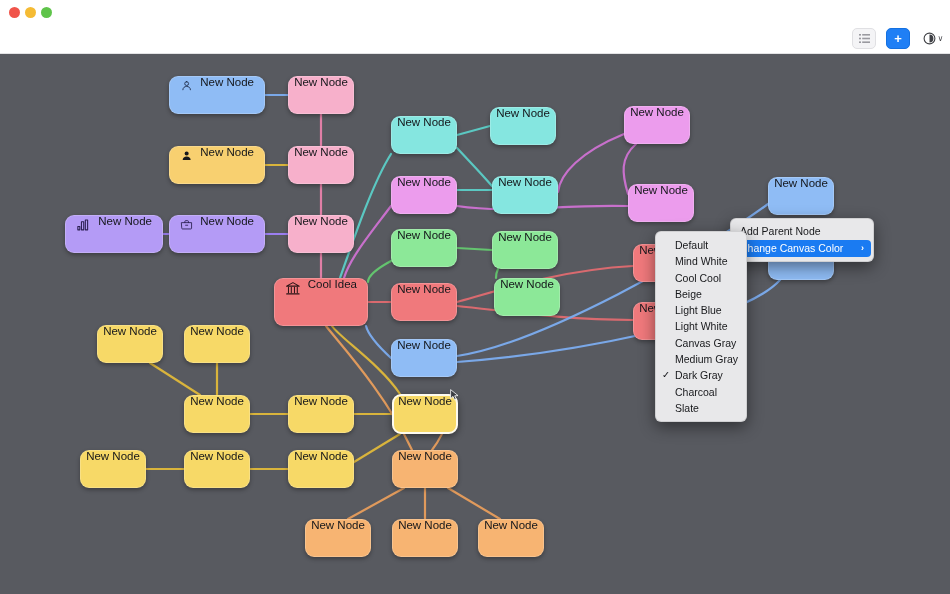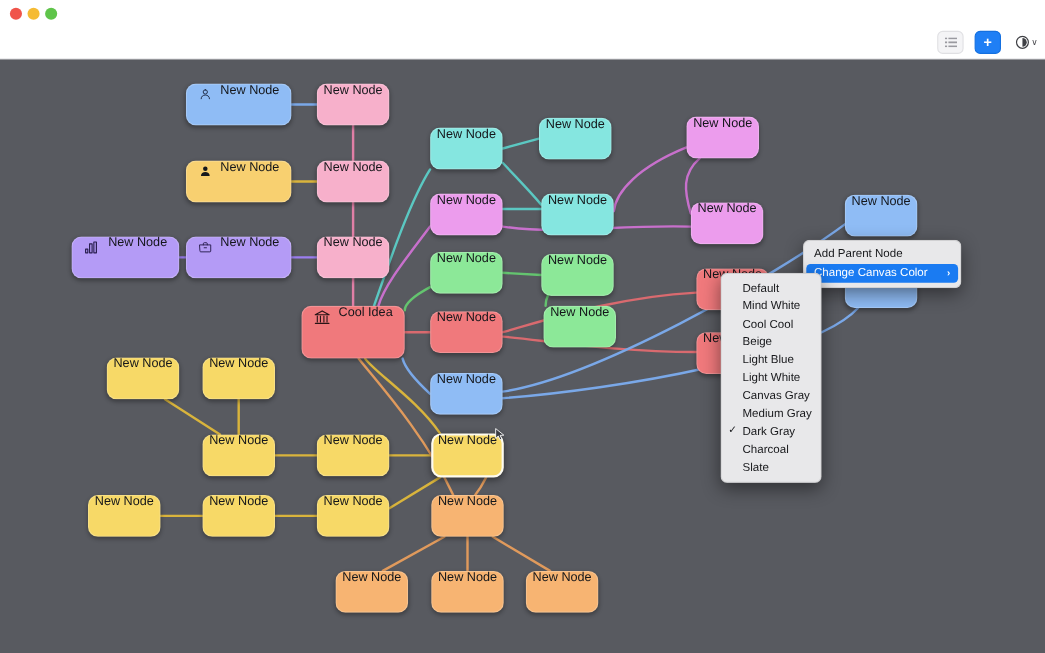--- a/index.html
+++ b/index.html
@@ -351,21 +351,21 @@
     <div id="ctx-menu" style="left: 730px; top: 164px;">
         <div class="ctx-item">
           <span>Add Parent Node</span>
         </div>
         <div class="ctx-item active">
           <span>Change Canvas Color</span>
           <span class="ctx-arrow">›</span>
         </div>
       </div>
 
-    <div id="color-menu" style="left: 655px; top: 194px;">
+    <div id="color-menu" style="left: 655px; top: 177px;">
         <div class="color-item"><span>Default</span></div>
         <div class="color-item"><span>Mind White</span></div>
         <div class="color-item"><span>Cool Cool</span></div>
         <div class="color-item"><span>Beige</span></div>
         <div class="color-item"><span>Light Blue</span></div>
         <div class="color-item"><span>Light White</span></div>
         <div class="color-item"><span>Canvas Gray</span></div>
         <div class="color-item"><span>Medium Gray</span></div>
         <div class="color-item"><span class="tick">✓</span><span>Dark Gray</span></div>
         <div class="color-item"><span>Charcoal</span></div>

